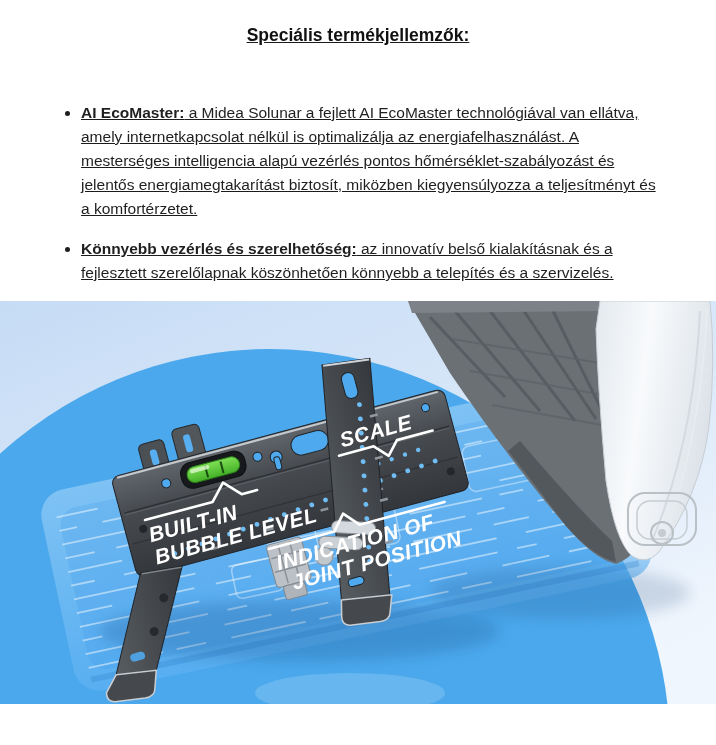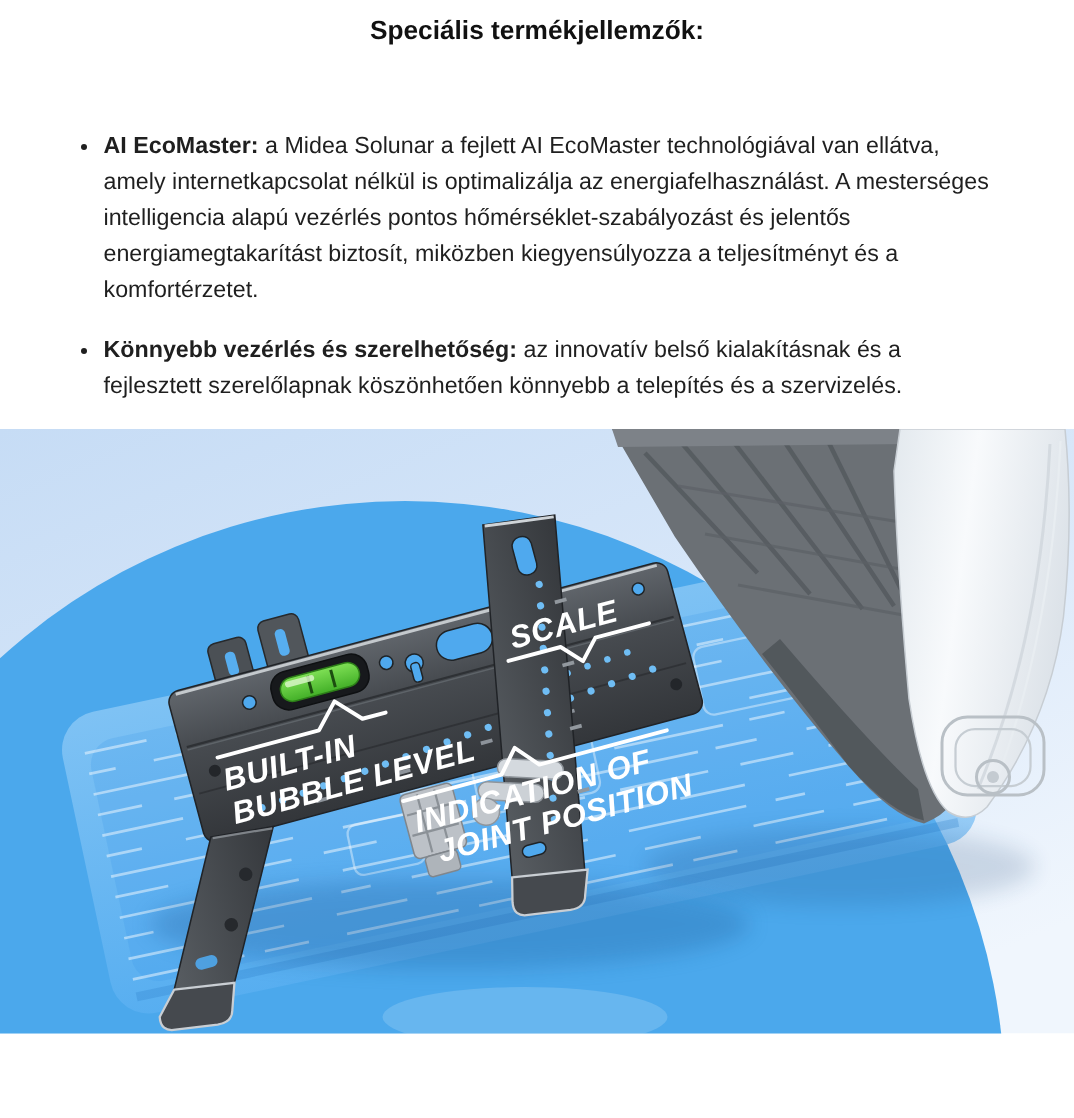--- a/index.html
+++ b/index.html
@@ -1,34 +1,34 @@
 <!DOCTYPE html>
 <html><head>
 <meta charset="utf-8">
 <style>
   html,body{margin:0;padding:0;background:#ffffff;}
   body{
     width:716px;height:745px;overflow:hidden;
     font-family:"Liberation Sans", sans-serif;
     color:#1b1b1b;
   }
-  .content{padding-top:9px;}
+  .content{padding-top:24px;text-decoration:underline;}
   .page-title{
     margin:0;text-align:center;
     font-size:17.5px;line-height:23px;font-weight:bold;color:#111;
   }
   .feature-list{
     margin:54px 0 0 0;
     padding:0 0 0 65px;
     width:600px;
   }
   .feature-list li{
     list-style:disc outside;
     font-size:15.5px;line-height:24px;
-    margin:0 0 16px 4px;color:#1f1f1f;
+    margin:0 0 16px 16px;color:#1f1f1f;
   }
   .feature-list li b{font-weight:bold;}
   .hero{width:716px;height:403px;margin-top:10px;line-height:0;}
   .hero svg{display:block;}
 </style>
 </head>
 <body>
 
 <div class="content">
   <h1 class="page-title">Speciális termékjellemzők:</h1>

